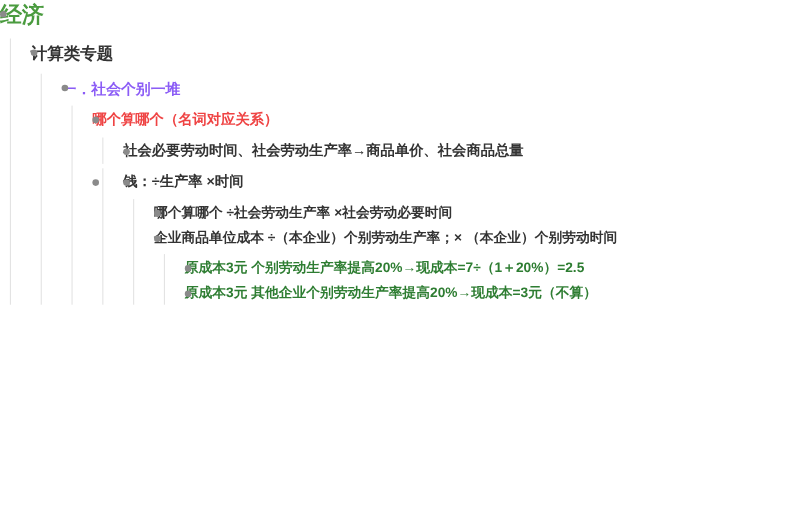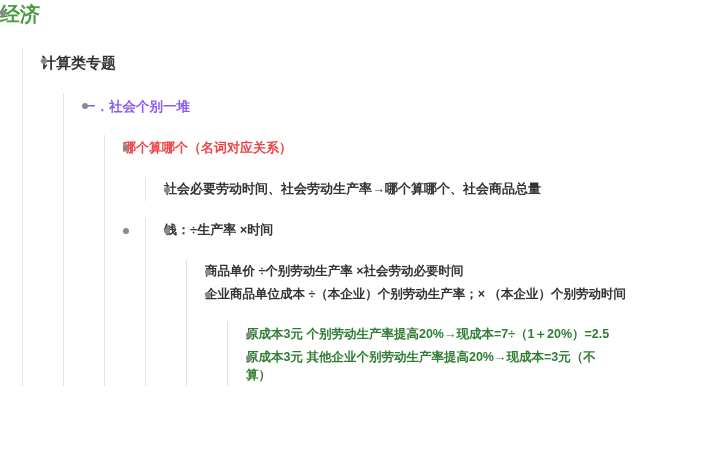--- a/index.html
+++ b/index.html
@@ -21,21 +21,21 @@
     box-sizing: border-box;
     padding-top: 0px;
   }
   ul.outline {
     list-style: none;
     margin: 0;
     padding: 0;
   }
   ul.outline ul {
     list-style: none;
-    margin: 17px;
+    margin: 4px;
     padding-left: 24px;
     position: relative;
   }
   
   ul.outline ul::before {
     content: "";
     position: absolute;
     left: 5px;
     top: 0;
     bottom: 0;
@@ -137,34 +137,34 @@
               <li class="node lvl2">
                 <span class="bullet"></span>
                 <span class="text">一．社会个别一堆</span>
                 <ul>
                   <li class="node lvl3">
                     <span class="bullet"></span>
                     <span class="text">哪个算哪个（名词对应关系）</span>
                     <ul>
                       <li class="node lvl4">
                         <span class="bullet"></span>
-                        <span class="text">社会必要劳动时间、社会劳动生产率→哪个算哪个、社会商品总量</span>
+                        <span class="text">社会必要劳动时间、社会劳动生产率→商品单价、社会商品总量</span>
                       </li>
                     </ul>
                   </li>
                   <li class="node lvl3">
                     <span class="bullet"></span>
                     <ul>
                       <li class="node lvl4">
                         <span class="bullet"></span>
                         <span class="text">钱：÷生产率 ×时间</span>
                         <ul>
                           <li class="node lvl5">
                             <span class="bullet"></span>
-                            <span class="text">商品单价 ÷个别劳动生产率 ×社会劳动必要时间</span>
+                            <span class="text">哪个算哪个 ÷社会劳动生产率 ×社会劳动必要时间</span>
                           </li>
                           <li class="node lvl5">
                             <span class="bullet"></span>
                             <span class="text">企业商品单位成本 ÷（本企业）个别劳动生产率；× （本企业）个别劳动时间</span>
                             <ul>
                               <li class="node lvl6">
                                 <span class="bullet"></span>
                                 <span class="text">原成本3元 个别劳动生产率提高20%→现成本=7÷（1＋20%）=2.5</span>
                               </li>
                               <li class="node lvl6">

